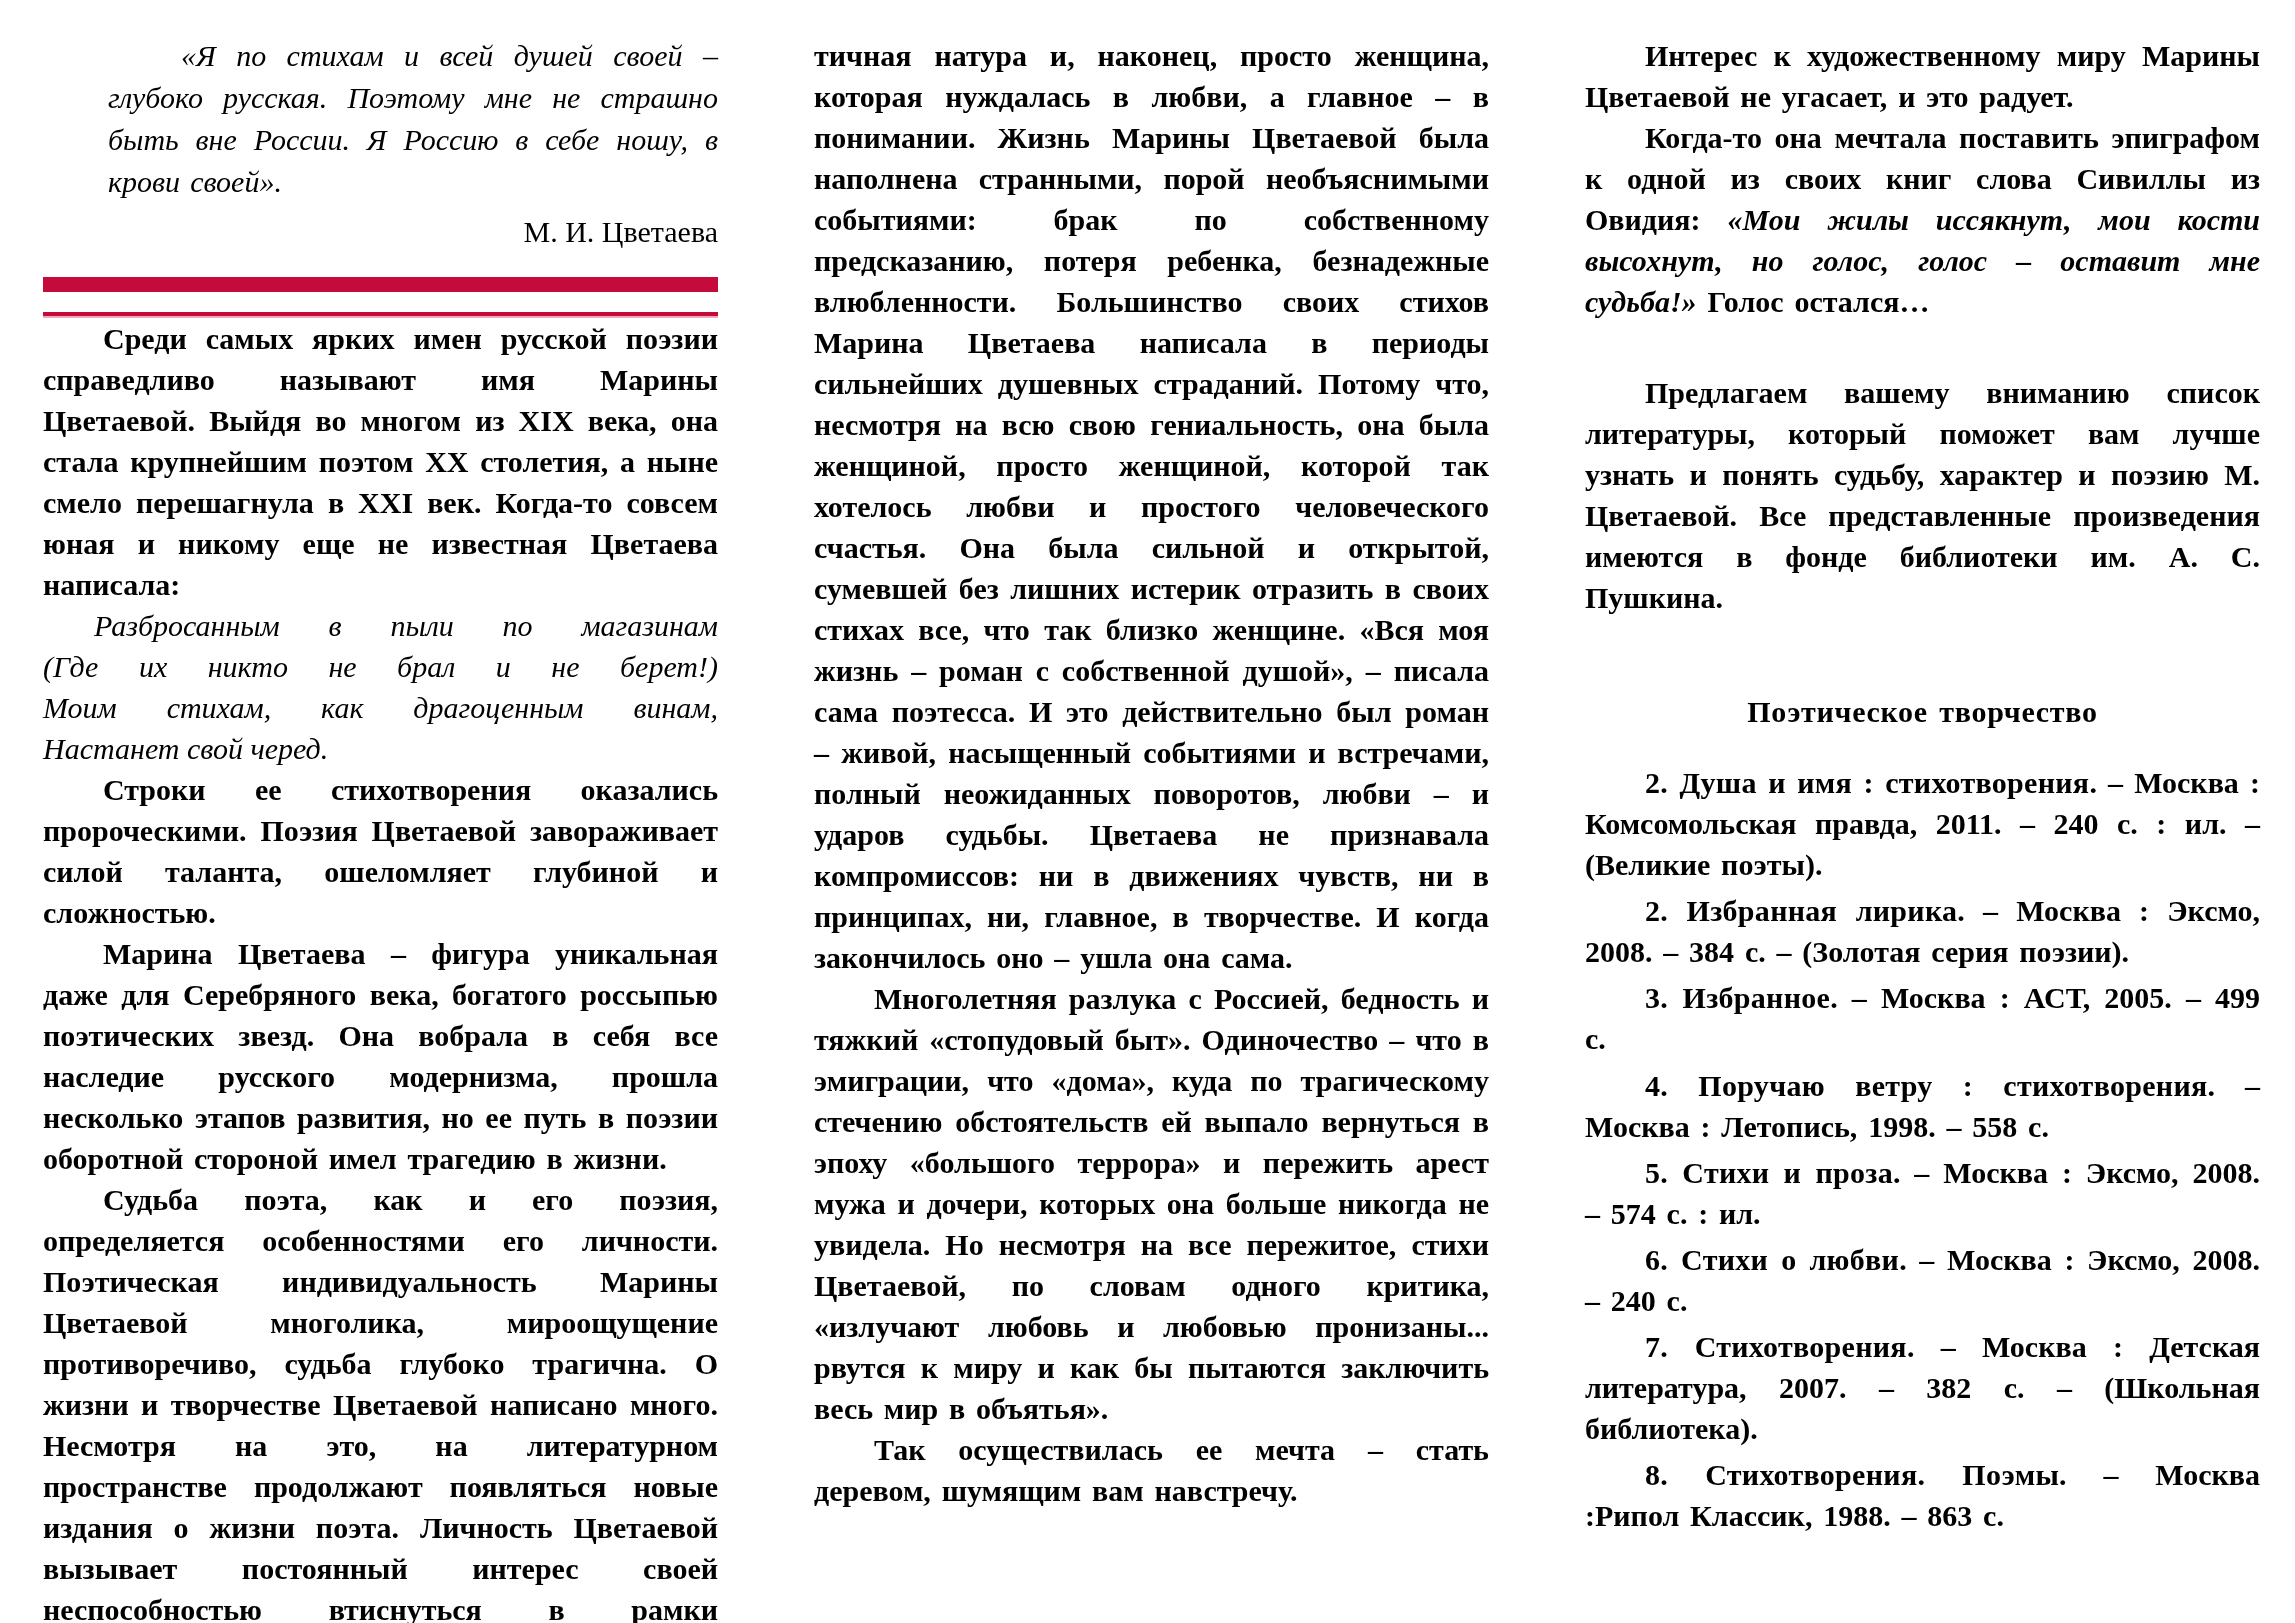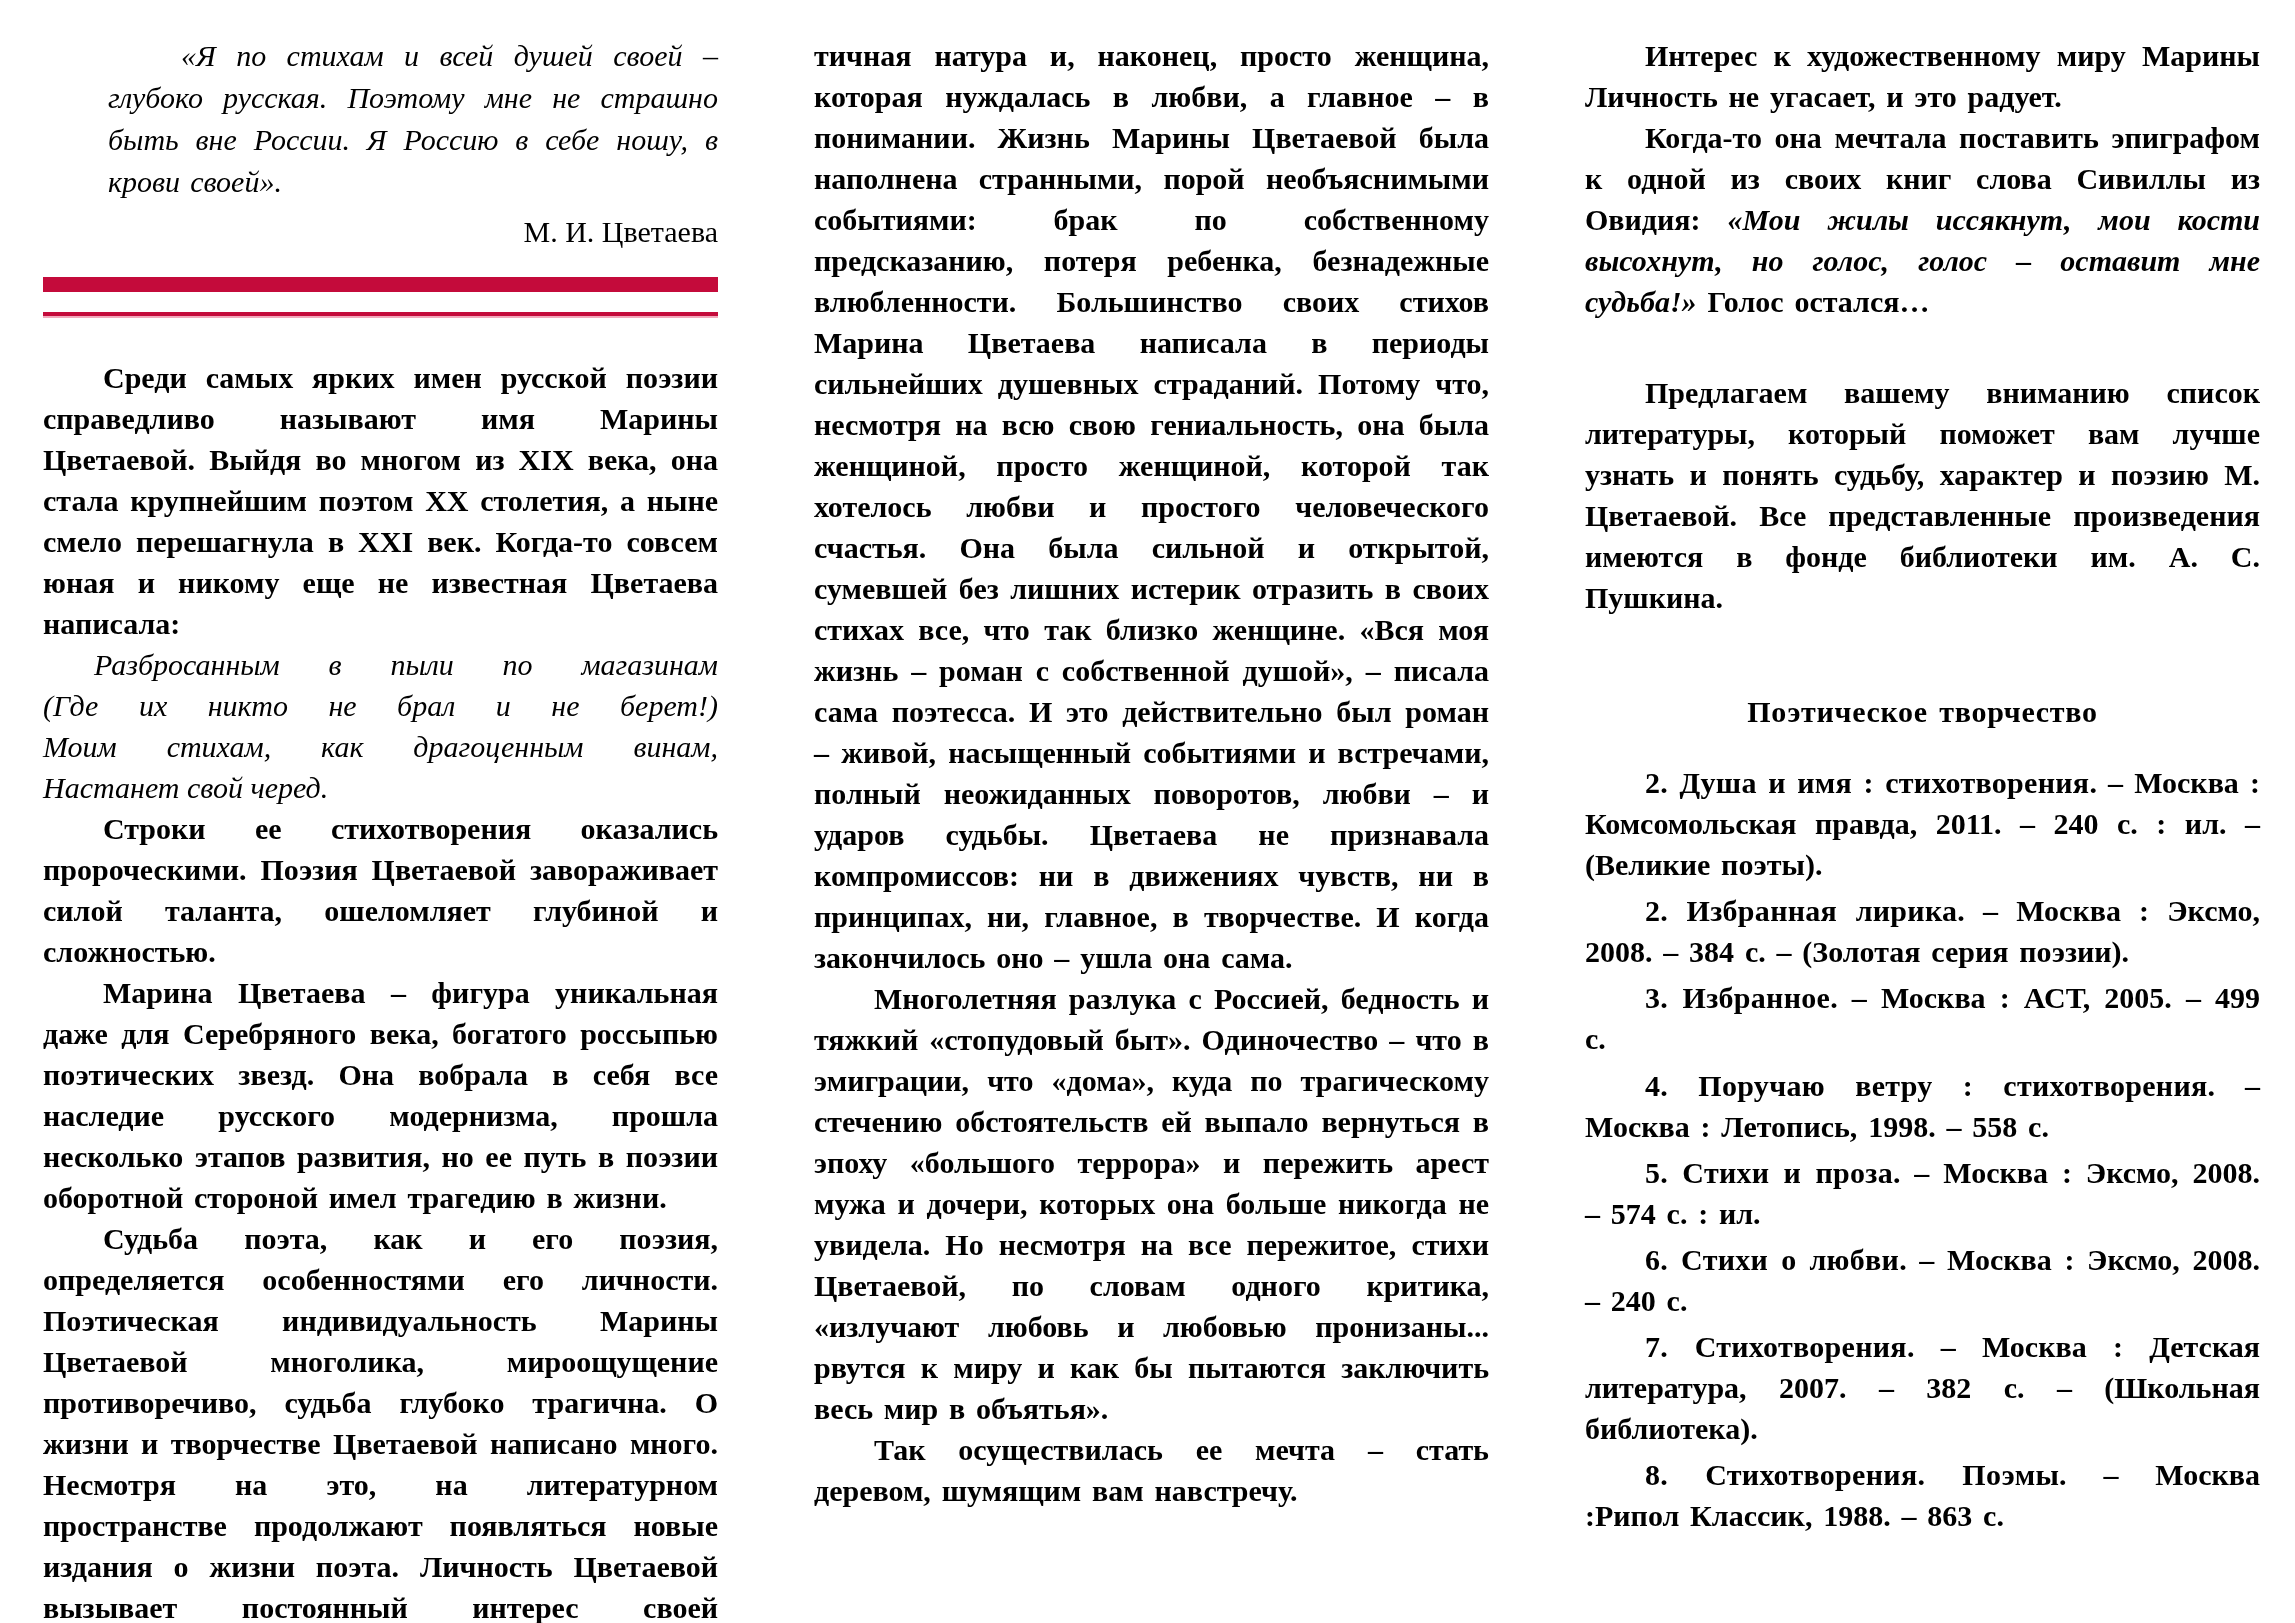--- a/index.html
+++ b/index.html
@@ -55,21 +55,21 @@
   .rule-thick {
     height: 15px;
     margin-top: 25px;
     background: #c40b3b;
   }
   .rule-thin {
     height: 5.9px;
     margin-top: 20px;
     background: linear-gradient(to bottom, #c40b3b 0px, #c40b3b 3.9px, #f2a9bc 3.9px, #f2a9bc 5.9px);
   }
-  .body-start { margin-top: 39px; }
+  .body-start { }
   
   .verse {
     font-style: italic;
     text-align: justify;
     text-align-last: justify;
     text-indent: 0;
     line-height: 41px;
   }
   .verse-first { text-indent: 51px; }
   .verse-last { text-align-last: left; }
@@ -107,21 +107,21 @@
     <p>Судьба поэта, как и его поэзия, определяется особенностями его личности. Поэтическая индивидуальность Марины Цветаевой многолика, мироощущение противоречиво, судьба глубоко трагична. О жизни и творчестве Цветаевой написано много. Несмотря на это, на литературном пространстве продолжают появляться новые издания о жизни поэта. Личность Цветаевой вызывает постоянный интерес своей неспособностью втиснуться в рамки привычного мировосприятия. Гениальный поэт, роман-</p>
   </div>
 
   <div class="col">
     <p class="noindent">тичная натура и, наконец, просто женщина, которая нуждалась в любви, а главное – в понимании. Жизнь Марины Цветаевой была наполнена странными, порой необъяснимыми событиями: брак по собственному предсказанию, потеря ребенка, безнадежные влюбленности. Большинство своих стихов Марина Цветаева написала в периоды сильнейших душевных страданий. Потому что, несмотря на всю свою гениальность, она была женщиной, просто женщиной, которой так хотелось любви и простого человеческого счастья. Она была сильной и открытой, сумевшей без лишних истерик отразить в своих стихах все, что так близко женщине. «Вся моя жизнь – роман с собственной душой», – писала сама поэтесса. И это действительно был роман – живой, насыщенный событиями и встречами, полный неожиданных поворотов, любви – и ударов судьбы. Цветаева не признавала компромиссов: ни в движениях чувств, ни в принципах, ни, главное, в творчестве. И когда закончилось оно – ушла она сама.</p>
     <p>Многолетняя разлука с Россией, бедность и тяжкий «стопудовый быт». Одиночество – что в эмиграции, что «дома», куда по трагическому стечению обстоятельств ей выпало вернуться в эпоху «большого террора» и пережить арест мужа и дочери, которых она больше никогда не увидела. Но несмотря на все пережитое, стихи Цветаевой, по словам одного критика, «излучают любовь и любовью пронизаны... рвутся к миру и как бы пытаются заключить весь мир в объятья».</p>
     <p>Так осуществилась ее мечта – стать деревом, шумящим вам навстречу.</p>
   </div>
 
   <div class="col">
-    <p>Интерес к художественному миру Марины Личность не угасает, и это радует.</p>
+    <p>Интерес к художественному миру Марины Цветаевой не угасает, и это радует.</p>
     <p><span>Когда-то она мечтала поставить эпиграфом к одной из своих книг слова Сивиллы из Овидия: </span><span class="quote-italic">«Мои жилы иссякнут, мои кости высохнут, но голос, голос – оставит мне судьба!»</span><span> Голос остался…</span></p>
     <p class="gap-top">Предлагаем вашему вниманию список литературы, который поможет вам лучше узнать и понять судьбу, характер и поэзию М. Цветаевой. Все представленные произведения имеются в фонде библиотеки им. А. С. Пушкина.</p>
 
     <p class="heading">Поэтическое творчество</p>
 
     <p class="bib"><b>2. Душа и имя : стихотворения</b><span>. – Москва : Комсомольская правда, 2011. – 240 с. : ил. – (Великие поэты).</span></p>
     <p class="bib"><b>2. Избранная лирика</b><span>. – Москва : Эксмо, 2008. – 384 с. – (Золотая серия поэзии).</span></p>
     <p class="bib"><b>3. Избранное</b><span>. – Москва : АСТ, 2005. – 499 с.</span></p>
     <p class="bib"><b>4. Поручаю ветру : стихотворения</b><span>. – Москва : Летопись, 1998. – 558 с.</span></p>
     <p class="bib"><b>5. Стихи и проза</b><span>. – Москва : Эксмо, 2008. – 574 с. : ил.</span></p>

